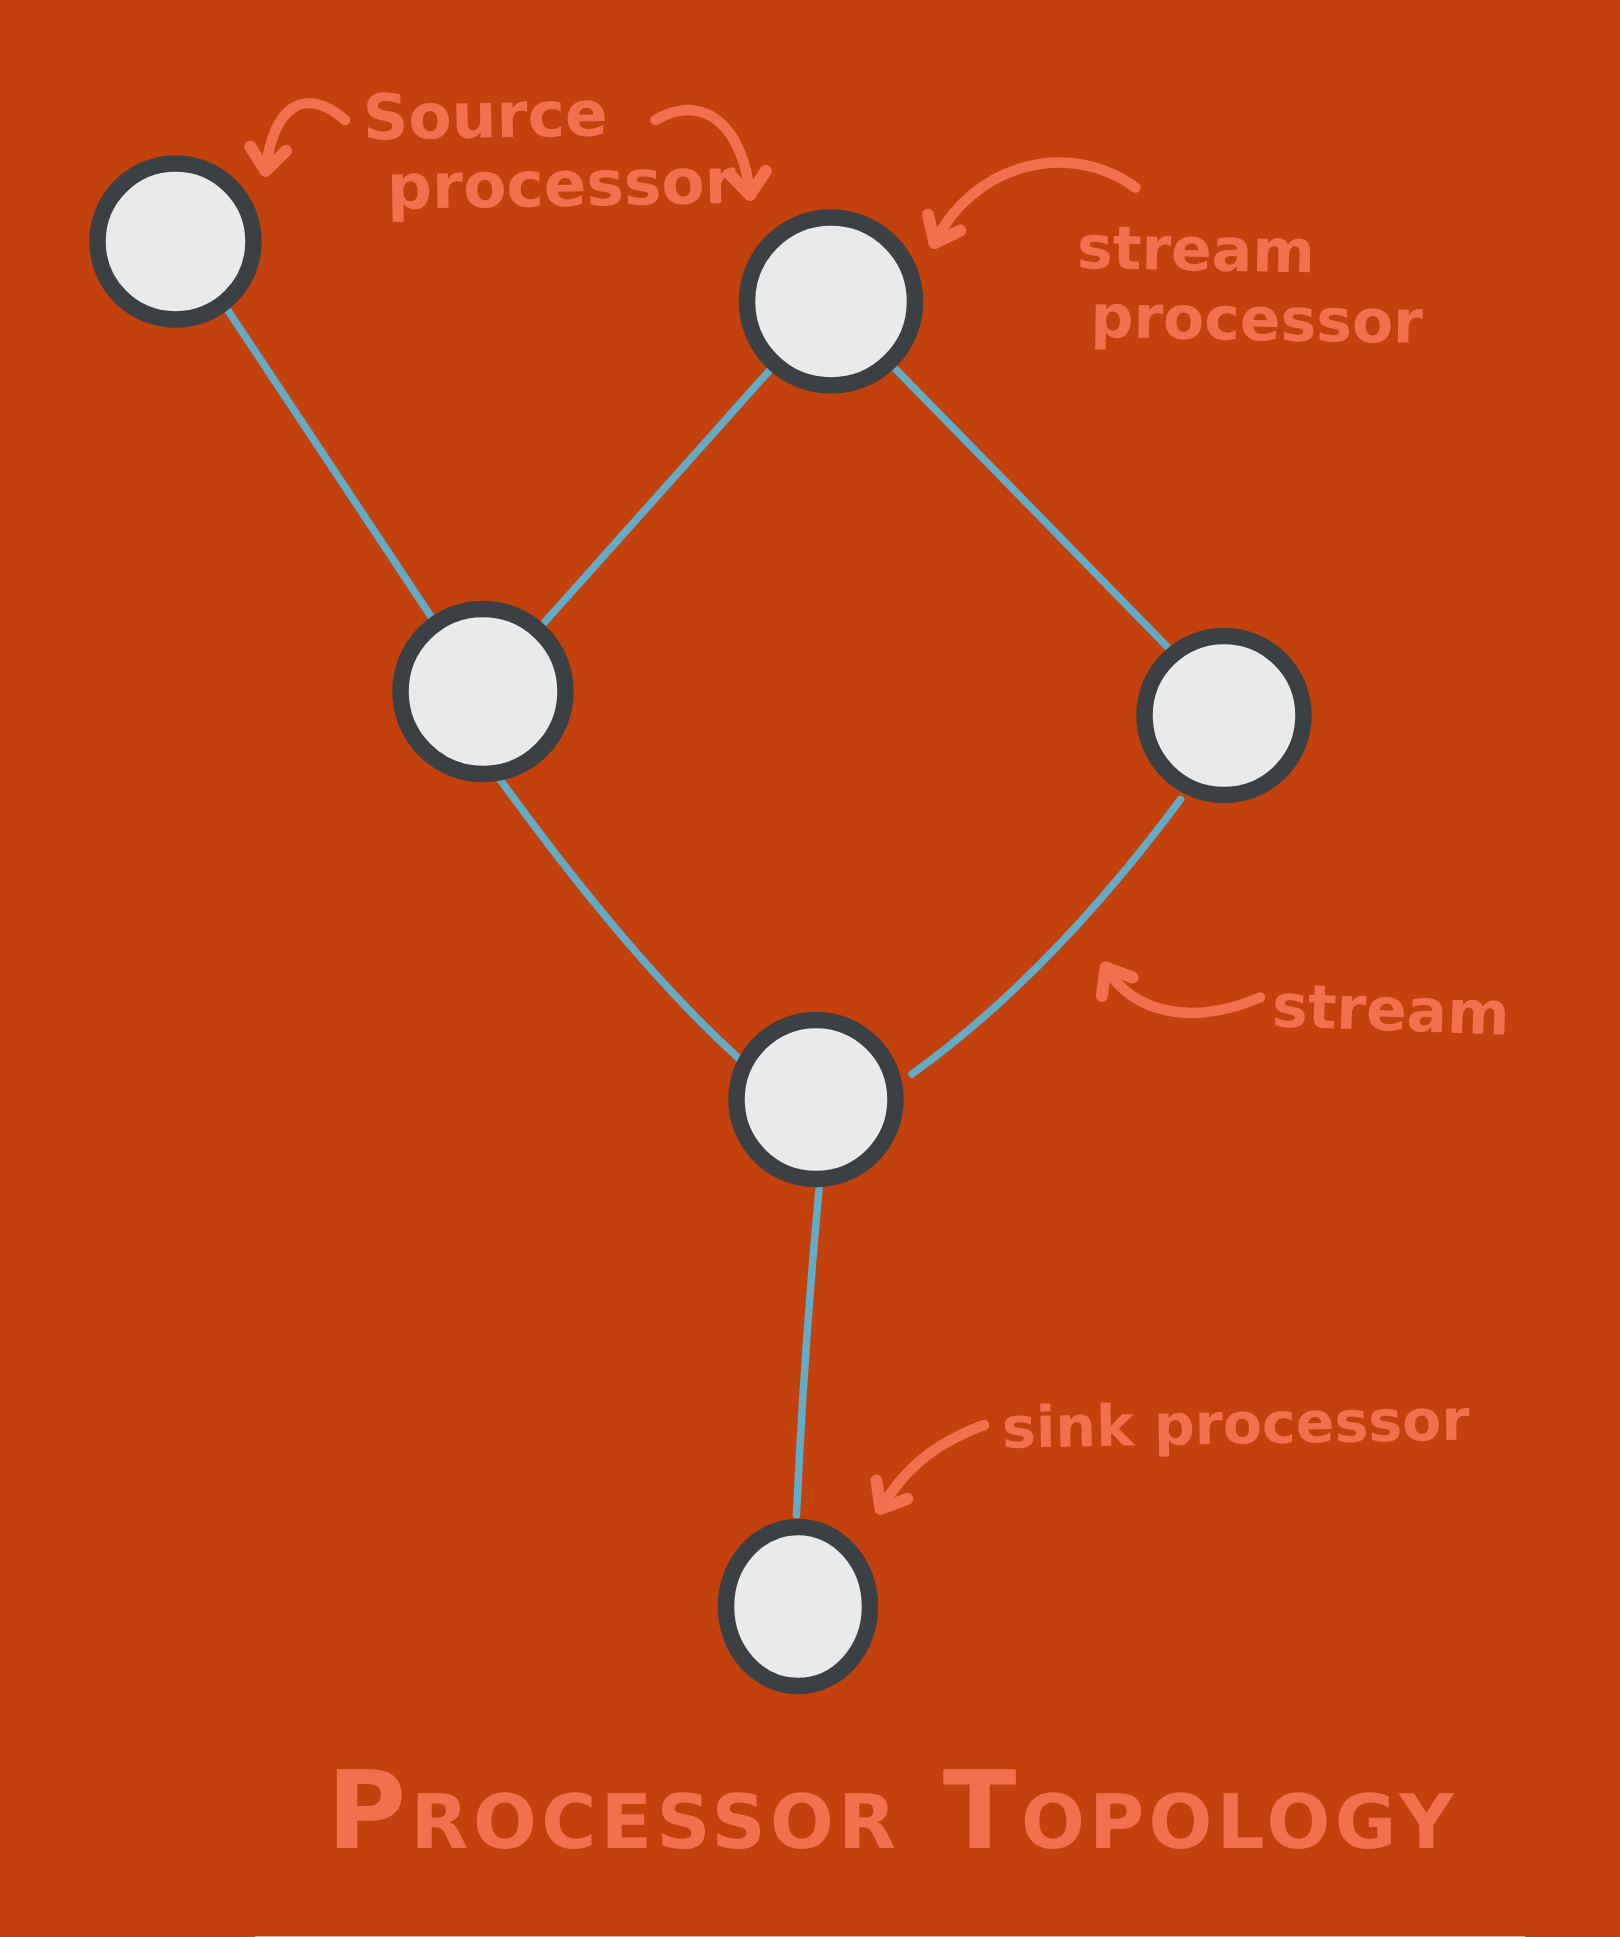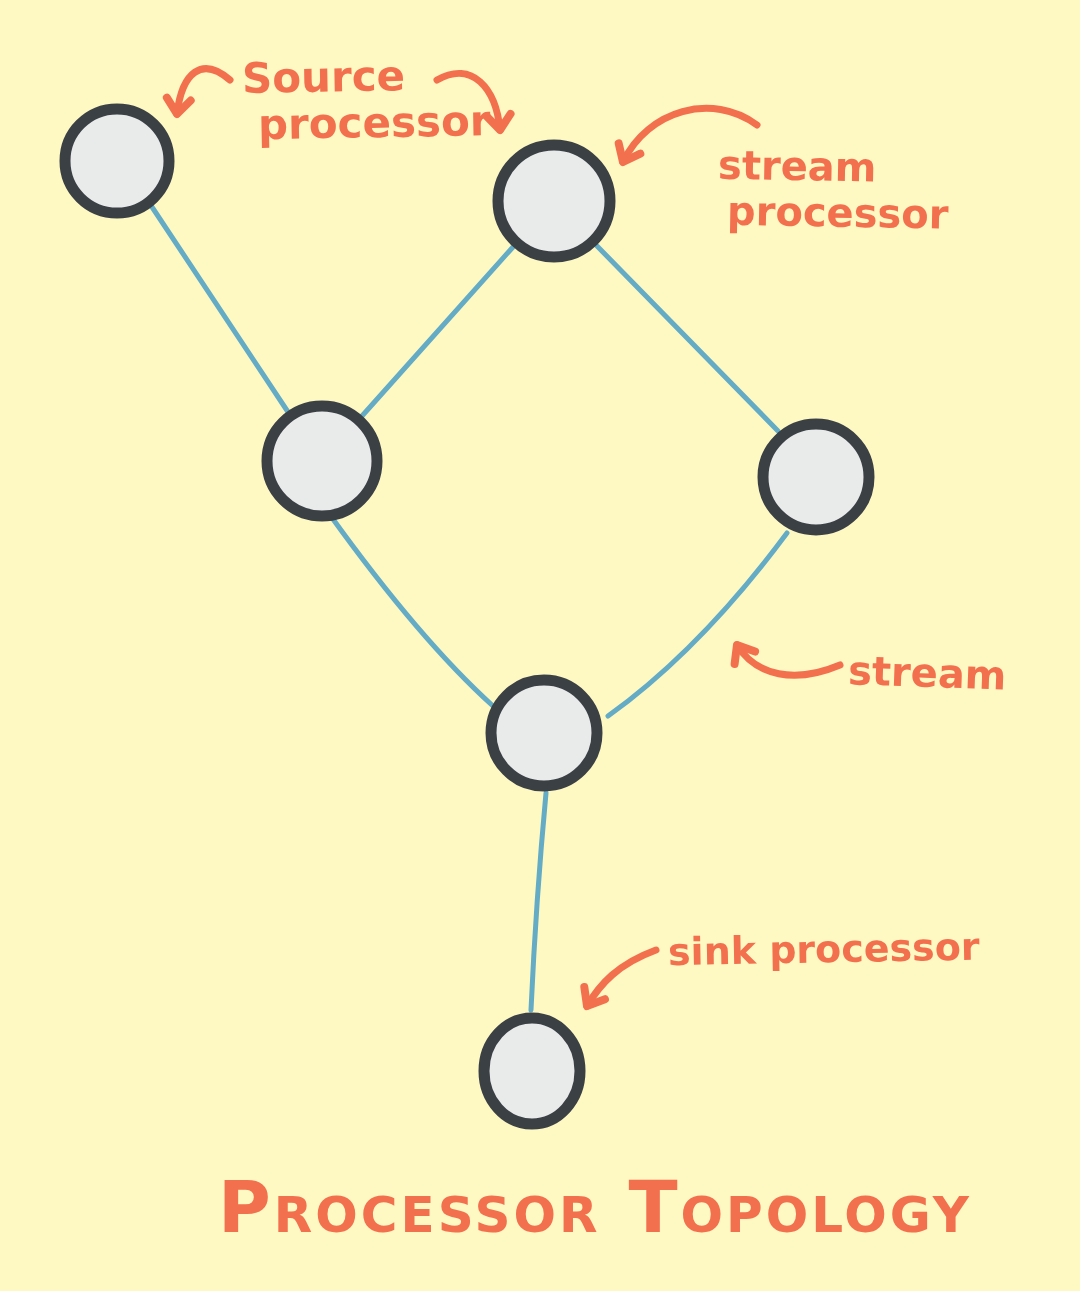--- a/index.html
+++ b/index.html
@@ -7,21 +7,21 @@
     padding: 0;
     background: #ffffff;
     width: 1080px;
     height: 1291px;
     overflow: hidden;
   }
   .stage {
     position: relative;
     width: 1080px;
     height: 1291px;
-    background: #fef9c3;
+    background: #c2410c;
     text-decoration: underline;
   }
   svg { display: block; }
   .edge {
     stroke: var(--edge, #64abc5);
     stroke-width: 5;
     fill: none;
     stroke-linecap: round;
   }
   .node {

